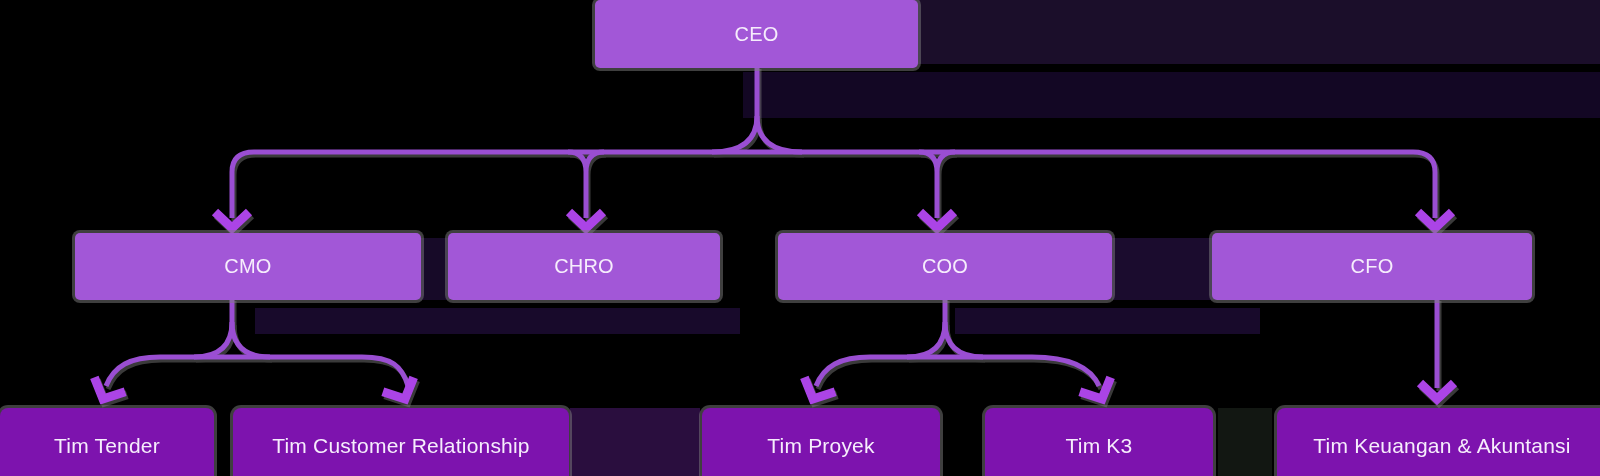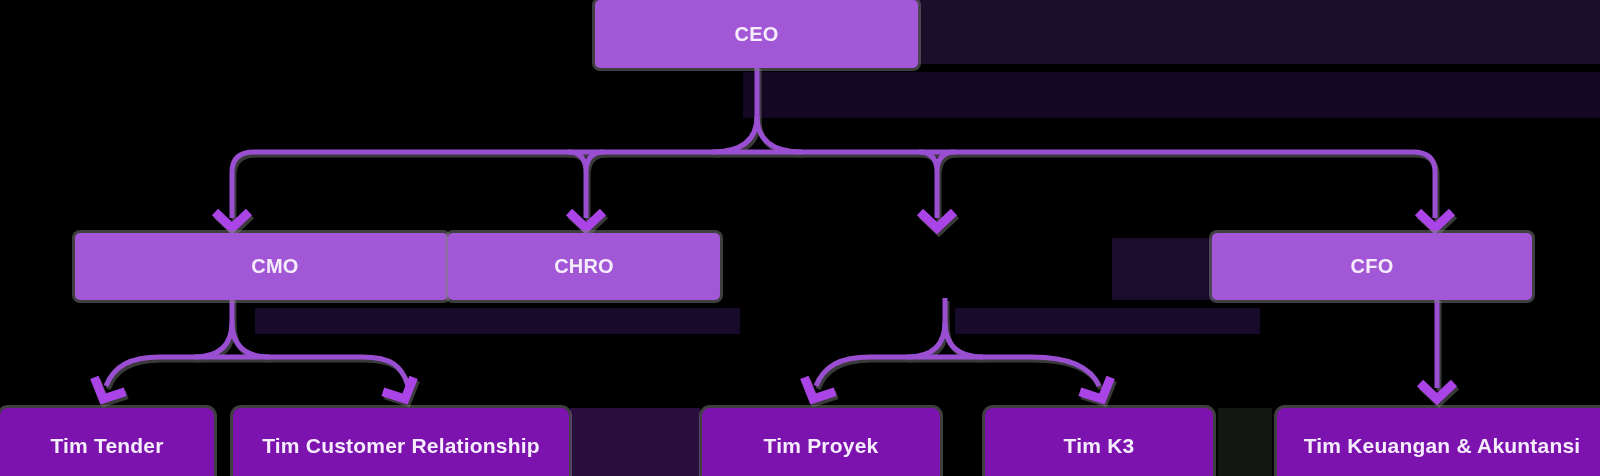--- a/index.html
+++ b/index.html
@@ -9,21 +9,21 @@
     background:#000;
     overflow:hidden;
     font-family:"Liberation Sans","DejaVu Sans",sans-serif;
   }
   .ghost{position:absolute;z-index:0;}
   .connectors{position:absolute;left:0;top:0;z-index:1;
     filter:drop-shadow(2px 3px 0 rgba(128,128,128,0.45));}
   .node{
     position:absolute;z-index:2;
     display:flex;align-items:center;justify-content:center;
-    color:#f6edfc;font-weight:700;letter-spacing:.2px;
+    color:#f6edfc;font-weight:400;letter-spacing:.2px;
     box-shadow:0 0 0 3px rgba(125,125,125,0.5);
   }
   .mgr{background:#a257d7;font-size:20px;border-radius:5px;}
   .team{background:#7d13ae;font-size:21px;border-radius:8px;}
   .lbl{white-space:nowrap;}
 </style>
 </head>
 <body>
 
 <div class="canvas">
@@ -68,25 +68,28 @@
       <path d="M-17 -16 L0 0 L17 -16" transform="translate(813,399) rotate(25)"></path>
       <path d="M-17 -16 L0 0 L17 -16" transform="translate(1102,399) rotate(-25)"></path>
       <path d="M-17 -16 L0 0 L17 -16" transform="translate(1437,399)"></path>
     </g>
   </svg>
 
   <div class="node mgr" style="left:595px;top:0;width:323px;height:68px;">
     <span class="lbl">CEO</span>
   </div>
 
-  <div class="node mgr" style="left:75px;top:233px;width:346px;height:67px;padding-left:27px;">
+  <div class="node mgr" style="left:75px;top:233px;width:346px;height:67px;">
     <span class="lbl">CMO</span>
   </div>
   <div class="node mgr" style="left:448px;top:233px;width:272px;height:67px;">
     <span class="lbl">CHRO</span>
+  </div>
+  <div class="node mgr" style="left:778px;top:233px;width:334px;height:67px;">
+    <span class="lbl">COO</span>
   </div>
   <div class="node mgr" style="left:1212px;top:233px;width:320px;height:67px;">
     <span class="lbl">CFO</span>
   </div>
 
   <div class="node team" style="left:0;top:408px;width:214px;height:76px;">
     <span class="lbl">Tim Tender</span>
   </div>
   <div class="node team" style="left:233px;top:408px;width:336px;height:76px;">
     <span class="lbl">Tim Customer Relationship</span>

